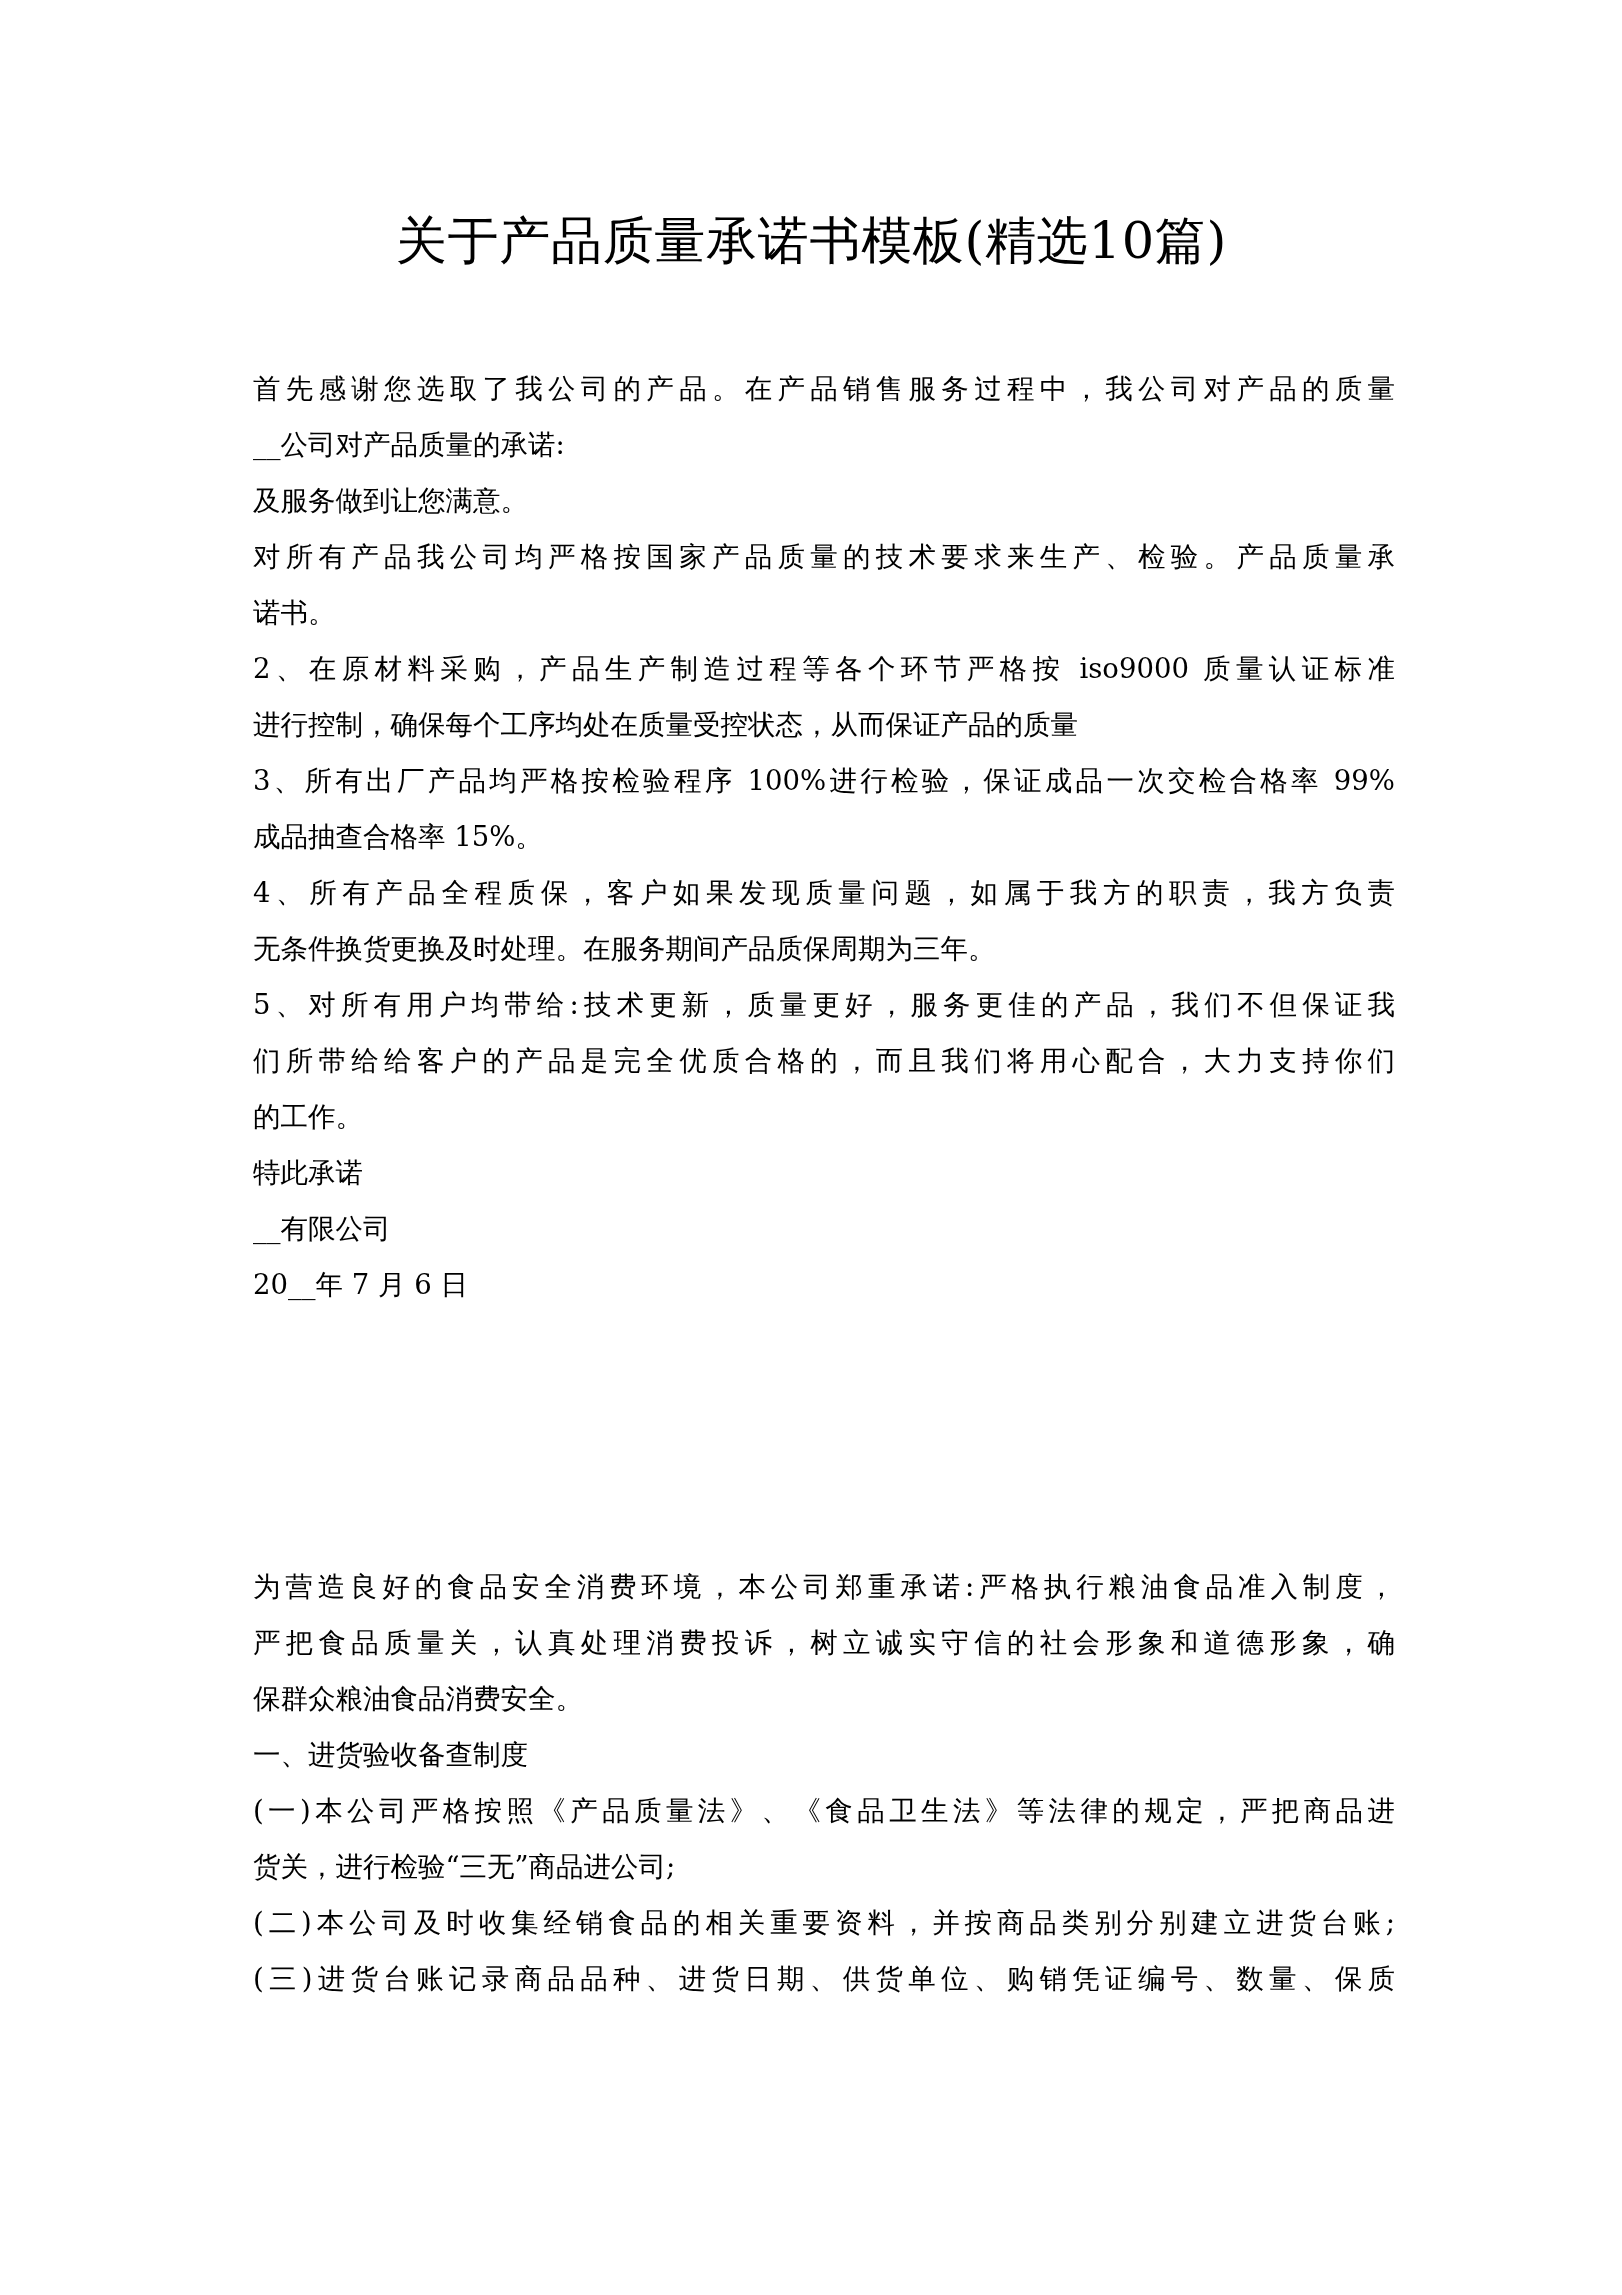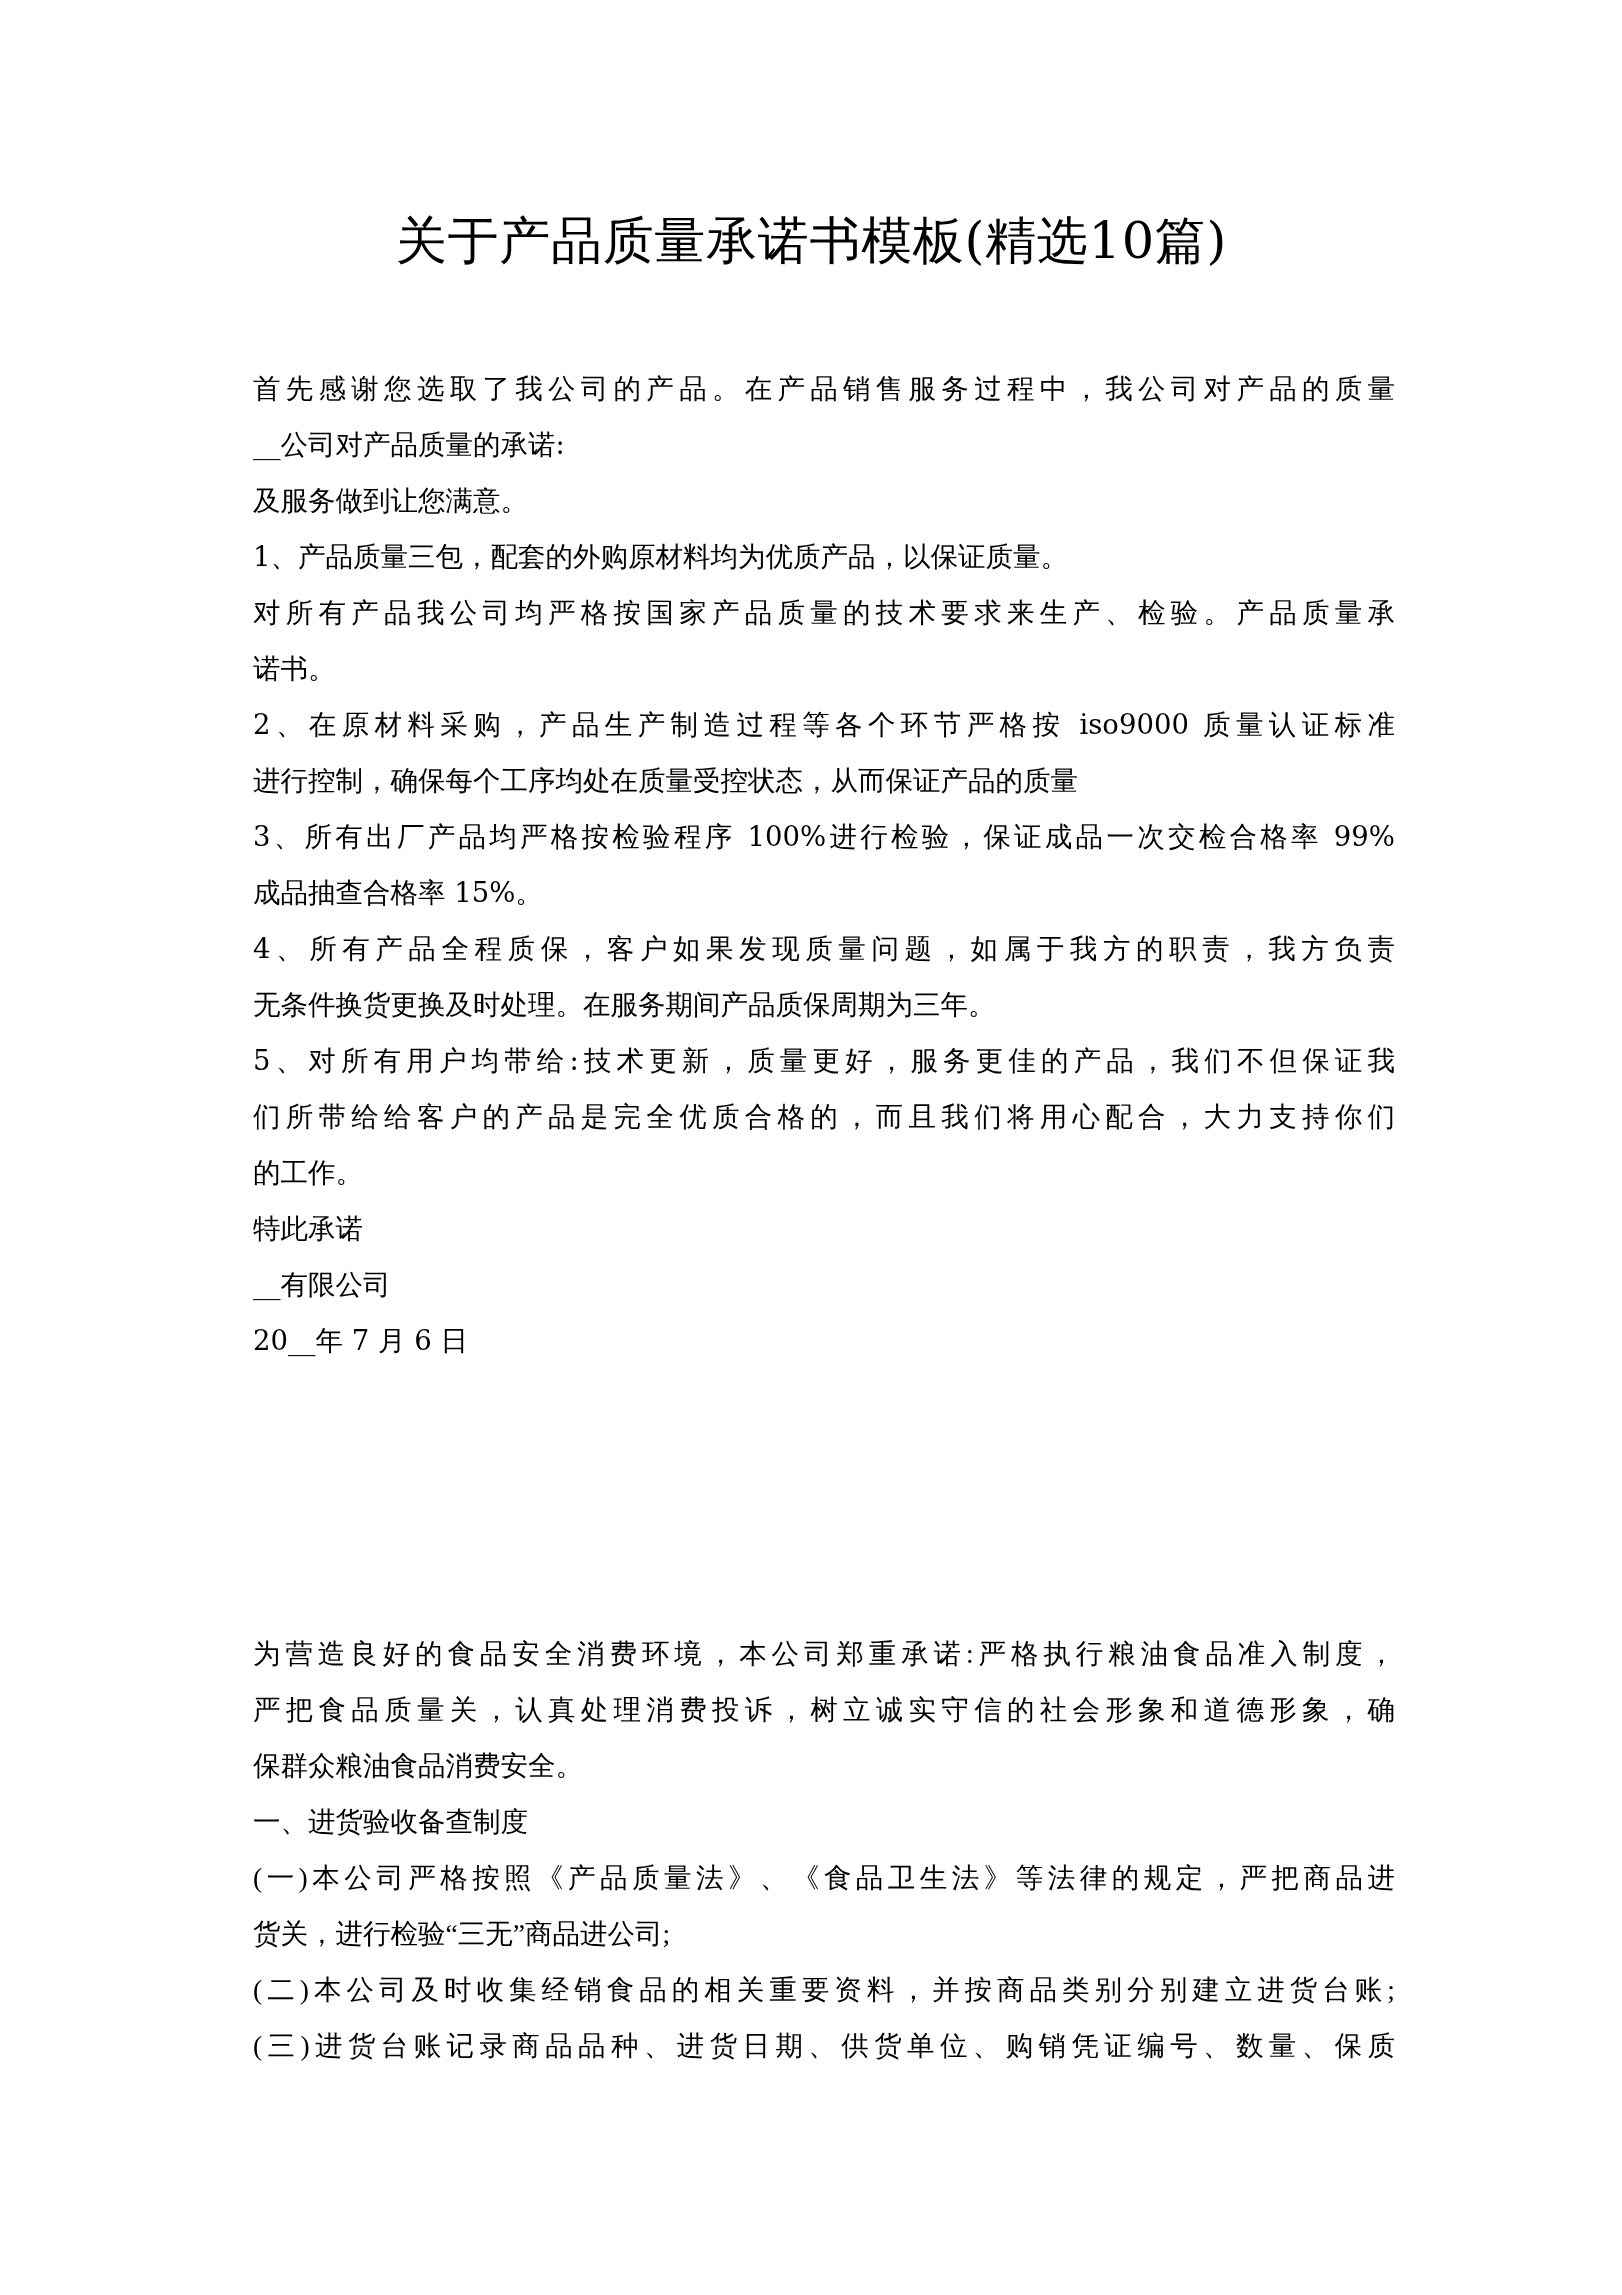--- a/index.html
+++ b/index.html
@@ -61,38 +61,37 @@
 <body>
 
 <div class="page">
 
   <h1 class="title">关于产品质量承诺书模板(精选10篇)</h1>
 
   <div class="body-text" style="top:350px;">
     <span class="line justify">首先感谢您选取了我公司的产品。在产品销售服务过程中，我公司对产品的质量</span>
     <span class="line">__公司对产品质量的承诺:</span>
     <span class="line">及服务做到让您满意。</span>
-    <span class="line">1、产品质量三包，配套的外购原材料均为优质产品，以保证质量。</span>
     <span class="line justify">对所有产品我公司均严格按国家产品质量的技术要求来生产、检验。产品质量承</span>
     <span class="line">诺书。</span>
     <span class="line justify">2、在原材料采购，产品生产制造过程等各个环节严格按 iso9000 质量认证标准</span>
     <span class="line">进行控制，确保每个工序均处在质量受控状态，从而保证产品的质量</span>
     <span class="line justify">3、所有出厂产品均严格按检验程序 100%进行检验，保证成品一次交检合格率 99%</span>
     <span class="line">成品抽查合格率 15%。</span>
     <span class="line justify">4、所有产品全程质保，客户如果发现质量问题，如属于我方的职责，我方负责</span>
     <span class="line">无条件换货更换及时处理。在服务期间产品质保周期为三年。</span>
     <span class="line justify">5、对所有用户均带给:技术更新，质量更好，服务更佳的产品，我们不但保证我</span>
     <span class="line justify">们所带给给客户的产品是完全优质合格的，而且我们将用心配合，大力支持你们</span>
     <span class="line">的工作。</span>
     <span class="line">特此承诺</span>
     <span class="line">__有限公司</span>
     <span class="line">20__年 7 月 6 日</span>
   </div>
 
-  <div class="body-text" style="top:1616px;font-family:Liberation Serif, serif;">
+  <div class="body-text" style="top:1548px;">
     <span class="line justify">为营造良好的食品安全消费环境，本公司郑重承诺:严格执行粮油食品准入制度，</span>
     <span class="line justify">严把食品质量关，认真处理消费投诉，树立诚实守信的社会形象和道德形象，确</span>
     <span class="line">保群众粮油食品消费安全。</span>
     <span class="line">一、进货验收备查制度</span>
     <span class="line justify">(一)本公司严格按照《产品质量法》、《食品卫生法》等法律的规定，严把商品进</span>
     <span class="line">货关，进行检验“三无”商品进公司;</span>
     <span class="line justify">(二)本公司及时收集经销食品的相关重要资料，并按商品类别分别建立进货台账;</span>
     <span class="line justify">(三)进货台账记录商品品种、进货日期、供货单位、购销凭证编号、数量、保质</span>
   </div>
 

